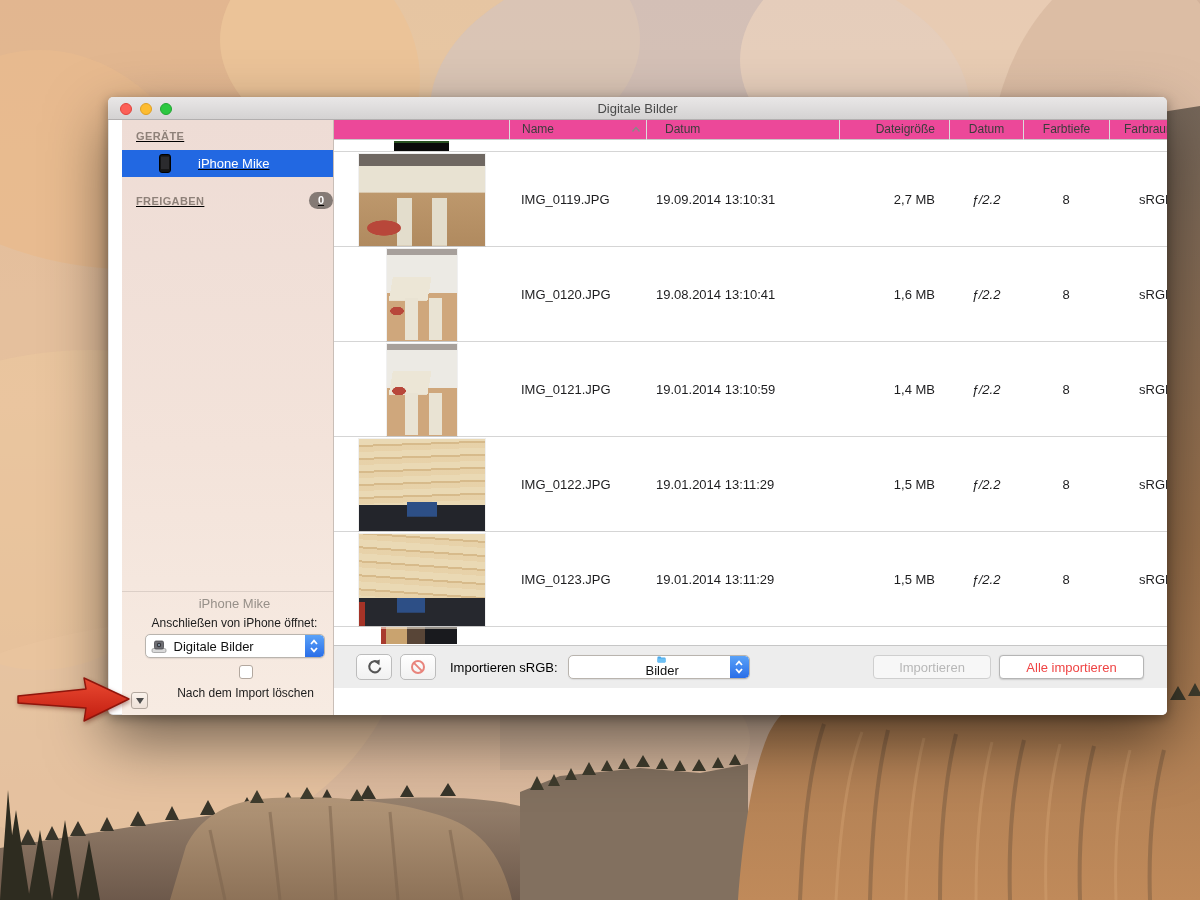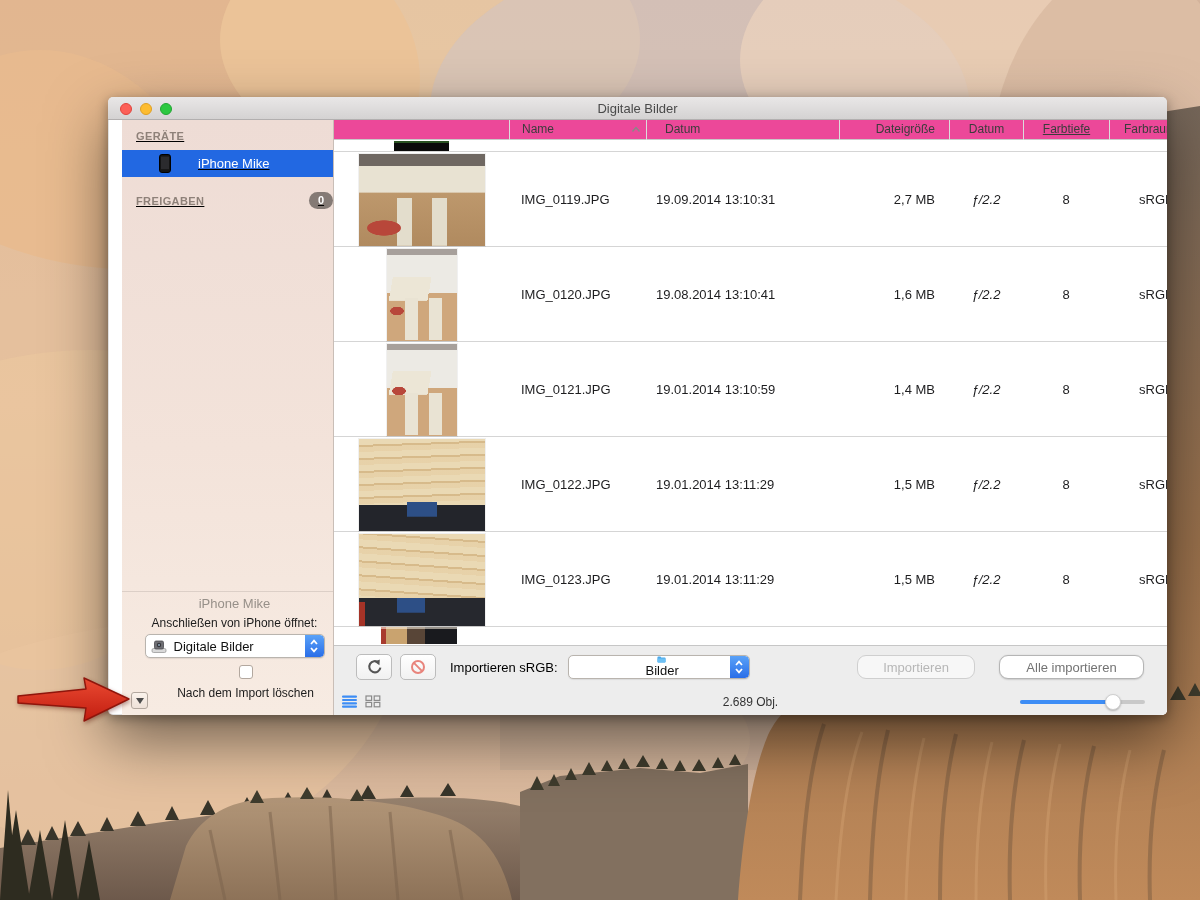--- a/index.html
+++ b/index.html
@@ -63,21 +63,21 @@
     border-left:1px solid #c9beb7; }
   .grid-cols { display:grid; grid-template-columns:175px 137px 193px 110px 74px 86px 1fr; }
   .thead { height:20px; border-bottom:1px solid #c9c9c9; font-size:12px; color:#3c3c3c;
     align-items:center; background:#ec4899; }
   .th { height:20px; line-height:19px; white-space:nowrap; overflow:hidden; position:relative; }
   .th + .th { border-left:1px solid #dcdcdc; }
   .th.h-name { padding-left:12px; }
   .th.h-datum { padding-left:18px; }
   .th.h-size { text-align:right; padding-right:14px; }
   .th.h-blende { text-align:center; }
-  .th.h-tiefe { text-align:center;text-decoration:underline; }
+  .th.h-tiefe { text-align:center; }
   .th.h-raum { padding-left:14px; }
   .sort-ind { position:absolute; right:5px; top:6px; }
 
   .rows-area { position:relative; }
   .partial-row { position:relative; background:#fff; border-bottom:1px solid #d5d5d5; }
   .partial-row.top { height:12px; }
   .partial-row.bottom { height:18px; border-bottom:none; }
   .pt-thumb { position:absolute; left:60px; bottom:0; width:55px; height:10px;
     background:#0a0a0a; border-top:2px solid #295222; }
   .pb-thumb { position:absolute; left:47px; top:0; width:76px; height:17px;
@@ -129,24 +129,24 @@
 
   
   .toolbar { position:absolute; left:0; right:0; bottom:27px; height:43px;
     background:#ededed; border-top:1px solid #c6c6c6; display:flex; align-items:center; padding:0 23px 0 22px; }
   .tb-btn { width:36px; height:26px; background:linear-gradient(180deg,#ffffff,#f1f1f1);
     border:1px solid #bcbcbc; border-radius:5px; display:flex; align-items:center; justify-content:center; }
   .tb-btn + .tb-btn { margin-left:8px; }
   .tb-label { margin-left:14px; font-size:13px; color:#000; }
   .tb-popup { width:182px; margin-left:10px;flex-direction:column; }
   .spacer { flex:1; }
-  .push-btn { height:24px; border-radius:9px; font-size:13px; padding:0 14px;
+  .push-btn { height:24px; border-radius:4px; font-size:13px; padding:0 14px;
     display:flex; align-items:center; justify-content:center; }
   .push-btn.disabled { background:rgba(255,255,255,.55); border:1px solid #cfcfcf; color:#b7b7b7; width:118px; }
-  .push-btn.primary { background:#fff; border:1px solid #b5b5b5; color:#737373; width:145px; margin-left:24px;
+  .push-btn.primary { background:#fff; border:1px solid #b5b5b5; color:#ef4444; width:145px; margin-left:8px;
     box-shadow:0 .5px 1.5px rgba(0,0,0,.15); }
 
   .statusbar { position:absolute; left:0; right:0; bottom:0; height:27px; background:#ededed;
     display:flex; align-items:center; padding:0 22px 0 8px; border-radius:0 0 5px 0; }
   .view-toggles { display:flex; align-items:center; gap:7px; }
   .obj-count { position:absolute; left:50%; transform:translateX(-50%); font-size:12px; color:#333; }
   .slider { margin-left:auto; position:relative; width:125px; height:16px; }
   .slider .track { position:absolute; left:0; right:0; top:6px; height:4px; border-radius:2px; background:#c9c9c9; }
   .slider .fill { position:absolute; left:0; top:6px; height:4px; border-radius:2px 0 0 2px; background:#3d8df5; width:74%; }
   .slider .knob { position:absolute; top:0; left:calc(74% - 8px); width:16px; height:16px; border-radius:50%;
@@ -380,42 +380,20 @@
               <polyline points="1,9 4,12.4 7,9" fill="none" stroke="#fff" stroke-width="1.7"></polyline>
             </svg>
         </span>
       </div>
 
       <span class="spacer"></span>
       <div class="push-btn disabled">Importieren</div>
       <div class="push-btn primary">Alle importieren</div>
     </div>
 
-    <div class="statusbar">
-      <div class="view-toggles">
-        <svg width="16" height="13" viewBox="0 0 16 13">
-          <rect x="0" y="0.6" width="15" height="2.2" rx="1" fill="#3d8df5"></rect>
-          <rect x="0" y="3.9" width="15" height="2.2" rx="1" fill="#3d8df5"></rect>
-          <rect x="0" y="7.2" width="15" height="2.2" rx="1" fill="#3d8df5"></rect>
-          <rect x="0" y="10.5" width="15" height="2.2" rx="1" fill="#3d8df5"></rect>
-        </svg>
-        <svg width="16" height="13" viewBox="0 0 16 13">
-          <rect x="1" y="1" width="5.6" height="4.4" fill="none" stroke="#8a8a8a" stroke-width="1.2"></rect>
-          <rect x="9.2" y="1" width="5.6" height="4.4" fill="none" stroke="#8a8a8a" stroke-width="1.2"></rect>
-          <rect x="1" y="7.4" width="5.6" height="4.4" fill="none" stroke="#8a8a8a" stroke-width="1.2"></rect>
-          <rect x="9.2" y="7.4" width="5.6" height="4.4" fill="none" stroke="#8a8a8a" stroke-width="1.2"></rect>
-        </svg>
-      </div>
-      <span class="obj-count">2.689 Obj.</span>
-      <div class="slider">
-        <div class="track"></div>
-        <div class="fill"></div>
-        <div class="knob"></div>
-      </div>
-    </div>
   </div>
 </div>
 
 <svg class="arrow-annot" width="130" height="56" viewBox="0 0 130 56">
   <defs>
     <linearGradient id="arr" x1="0" y1="0" x2="0" y2="1">
       <stop offset="0" stop-color="#ea4a32"></stop>
         <stop offset="1" stop-color="#c21d10"></stop>
     </linearGradient>
   </defs>

